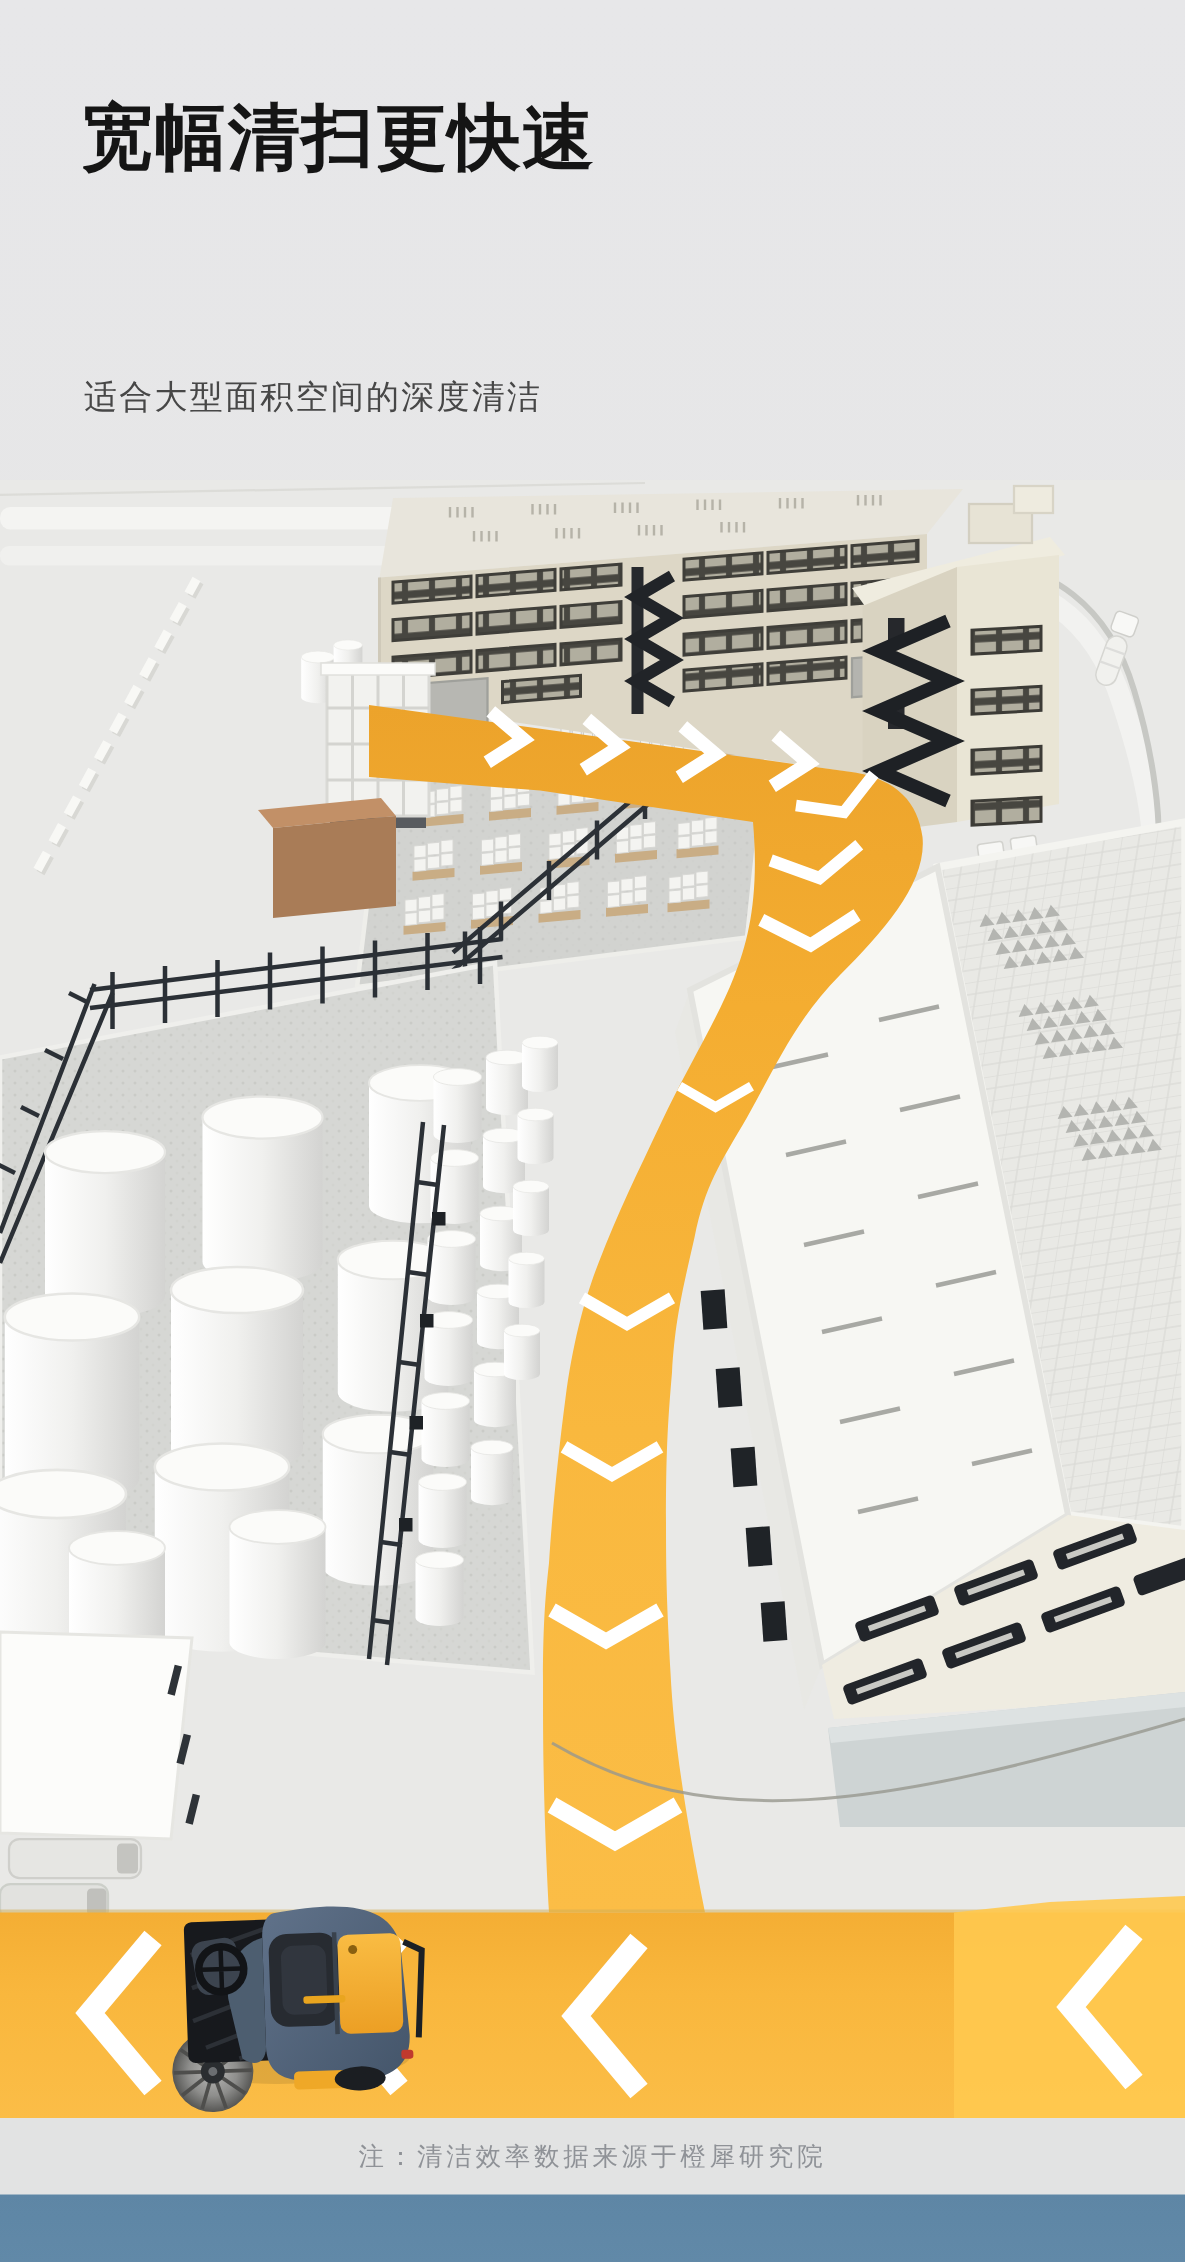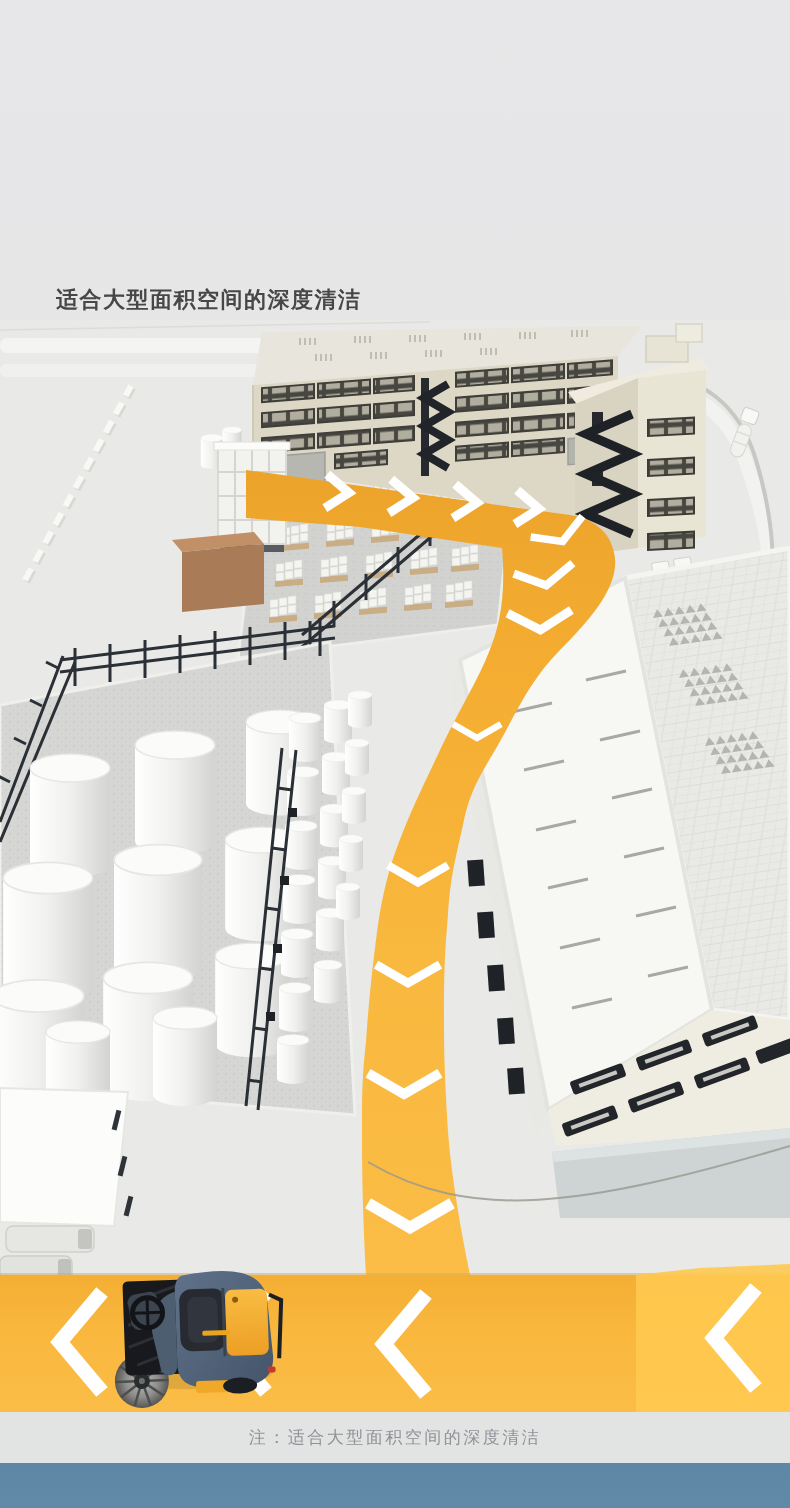--- a/index.html
+++ b/index.html
@@ -1,34 +1,35 @@
 <!DOCTYPE html>
 <html><head>
 <meta charset="utf-8">
 <style>
   html,body{margin:0;padding:0;background:#fff;}
   .canvas{position:relative;width:790px;height:1508px;overflow:hidden;
     background:linear-gradient(180deg,#e7e7e9 0%,#e6e6e6 40%,#e9e9e8 100%);
     font-family:"Liberation Sans","DejaVu Sans",sans-serif;}
   .hdr{position:absolute;left:54px;top:58px;color:#151515;}
   .hdr .t{font-size:48px;line-height:69px;font-weight:800;letter-spacing:1px;white-space:nowrap;}
-  .sub{position:absolute;left:56px;top:250px;font-size:22px;color:#474747;letter-spacing:1.5px;font-weight:700;margin-top:35px;}
+  .sub{position:absolute;left:56px;top:250px;font-size:22px;color:#474747;letter-spacing:1.5px;font-weight:400;}
   .scene{position:absolute;left:0;top:320px;width:790px;height:1092px;display:block;}
   .notebar{position:absolute;left:0;top:1412px;width:790px;height:51px;background:#e2e3e3;
     display:flex;align-items:center;justify-content:center;}
   .notebar span{font-size:17px;color:#8f9297;letter-spacing:2.5px;}
   .bluebar{position:absolute;left:0;top:1463px;width:790px;height:45px;
     background:linear-gradient(180deg,#5e86a5,#6189a8);}
 </style>
 </head>
 <body>
 
 <div class="canvas">
 
   <div class="hdr">
+    <div class="t">宽幅清扫更快速</div>
   </div>
   <div class="sub">适合大型面积空间的深度清洁</div>
 
   <svg class="scene" viewBox="0 0 790 1092">
     <defs>
       <linearGradient id="yg" x1="0" y1="0" x2="0" y2="1">
         <stop offset="0" stop-color="#eca32b"></stop>
           <stop offset="0.25" stop-color="#f4ad31"></stop>
         <stop offset="0.6" stop-color="#f9b83e"></stop>
           <stop offset="1" stop-color="#fbbd46"></stop>
@@ -432,16 +433,16 @@
       </g>
       <path d="M156,30 L168,36 L164,94" stroke="#1c2025" stroke-width="4" fill="none"></path>
       <rect x="80" y="114" width="46" height="12" rx="3" fill="#efa827"></rect>
       <ellipse cx="124" cy="120" rx="17" ry="8" fill="#1b1e22"></ellipse>
       <rect x="152" y="102" width="8" height="6" rx="2" fill="#c03a2e"></rect>
       <rect x="88" y="64" width="28" height="5" rx="2" fill="#e9a51f"></rect>
     </g>
   </svg>
 
   <div class="notebar">
-    <span>注：适合大型面积空间的深度清洁</span>
+    <span>注：清洁效率数据来源于橙犀研究院</span>
   </div>
   <div class="bluebar"></div>
 </div>
 
 </body></html>

